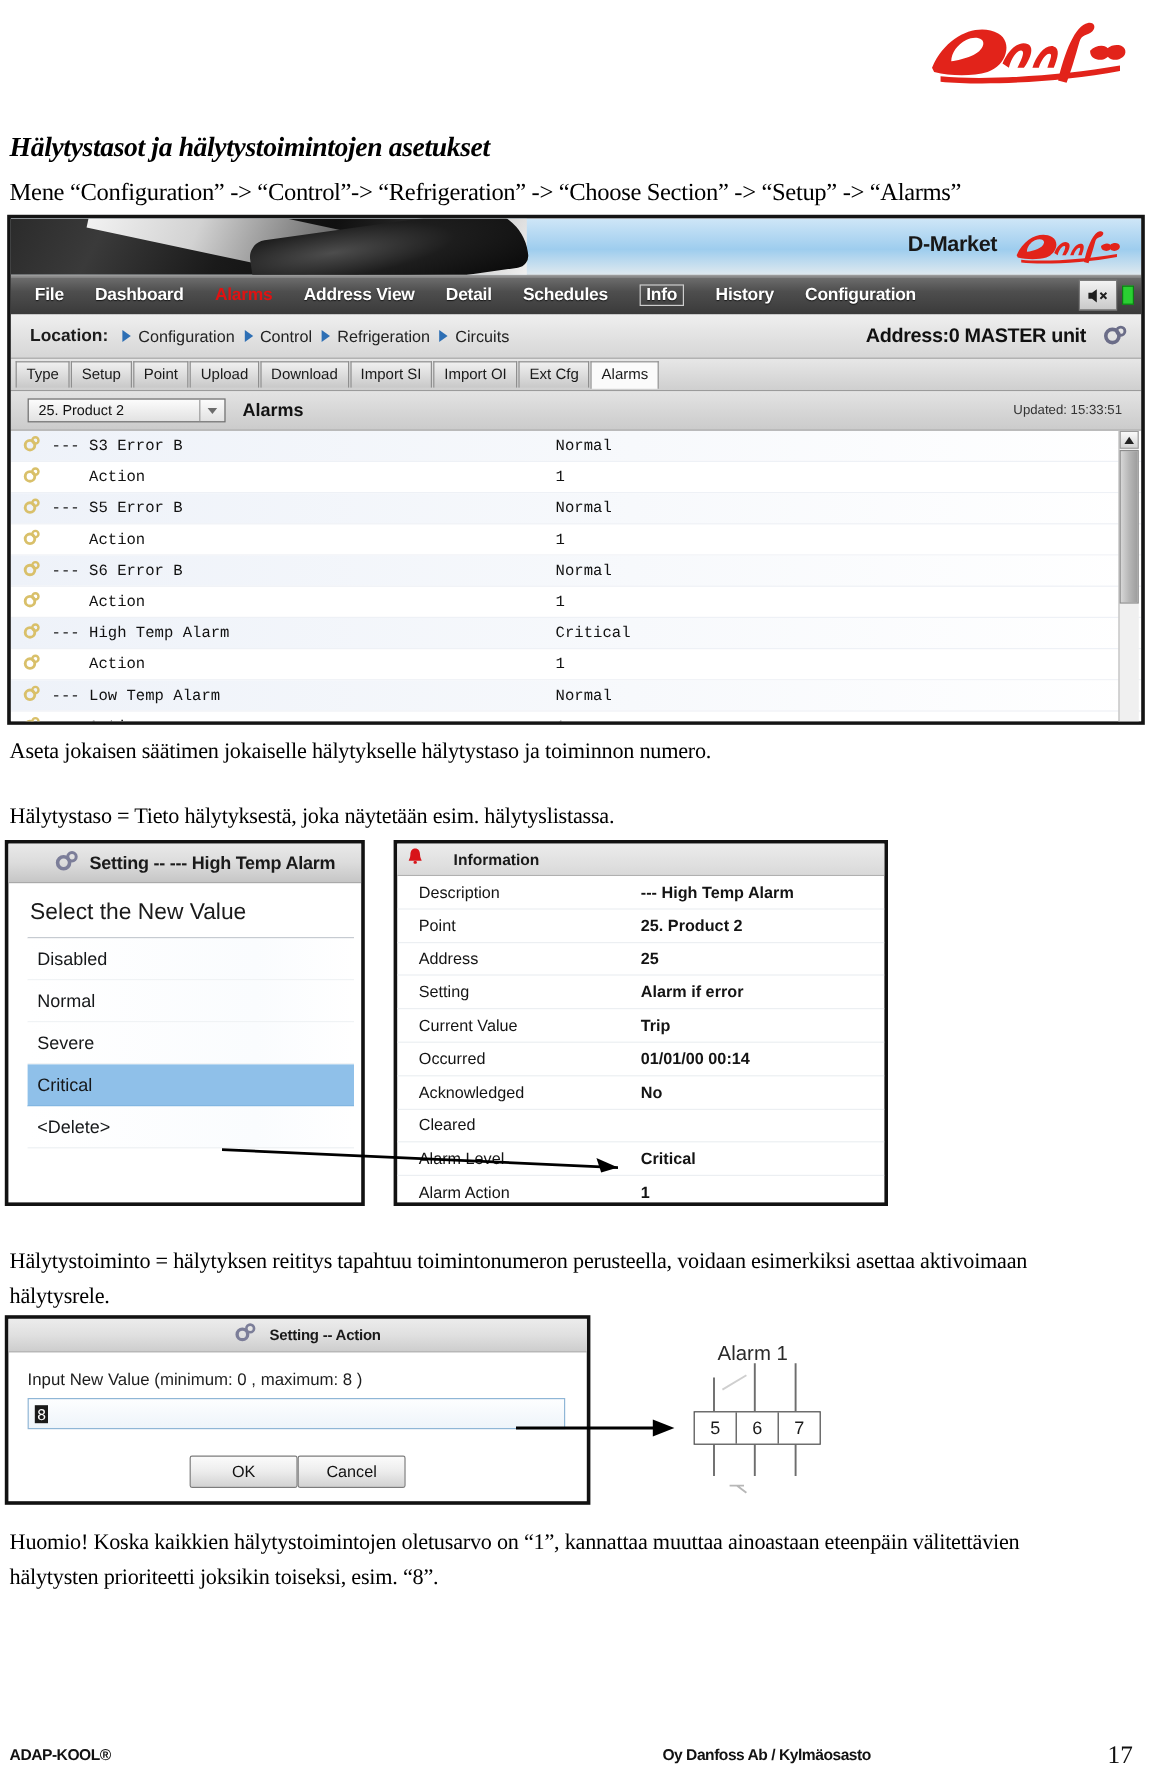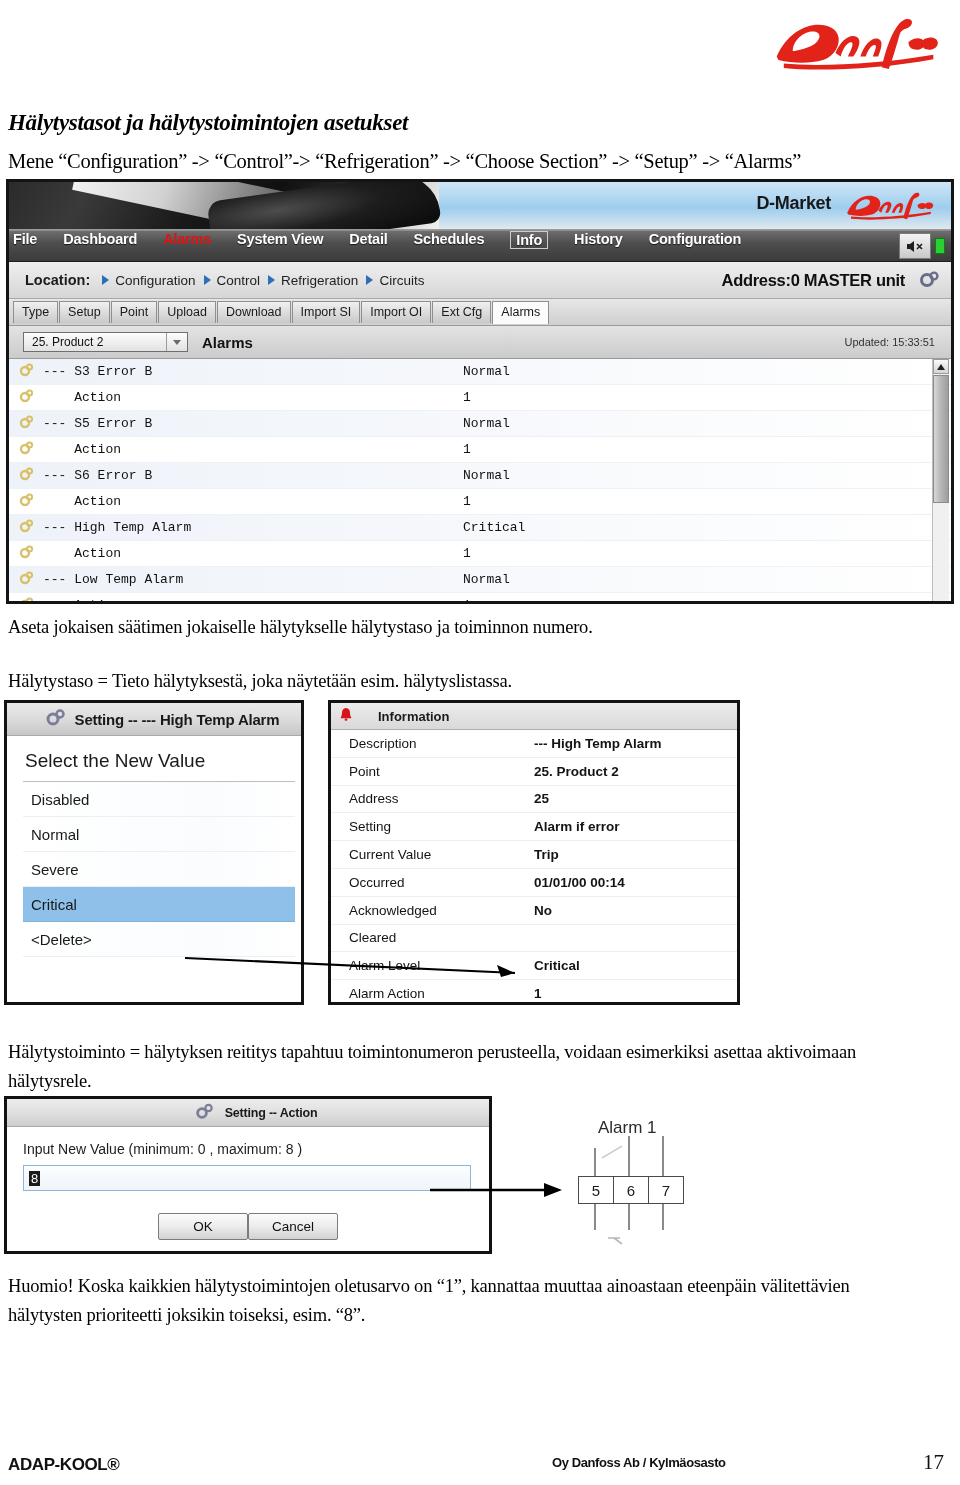--- a/index.html
+++ b/index.html
@@ -120,22 +120,22 @@
   }
   .banner-logo svg { width:100%; height:100%; display:block; }
 
   .shot1-menubar {
     position: relative;
     height: 30px;
     background: linear-gradient(to bottom,#6e6e6e 0%, #4e4e4e 40%, #3b3b3b 100%);
     border-top: 1px solid #8d8d8d;
     border-bottom: 1px solid #1d1d1d;
     display: flex;
-    align-items: flex-start;
-    padding-left: 4px;
+    align-items: center;
+    padding-left: 20px;
   }
   .menu-item {
     font-family: "Liberation Sans", sans-serif;
     font-weight: bold;
     font-size: 14.5px;
     color: #ffffff;
     margin-right: 26px;
     letter-spacing: -0.2px;
     text-shadow: 0 1px 1px rgba(0,0,0,.7);
     white-space: nowrap;
@@ -548,21 +548,21 @@
     height: 24px;
   }
 
   
   .footer-left {
     position: absolute;
     left: 8px;
     top: 1455px;
     font-family: "Liberation Sans", sans-serif;
     font-weight: bold;
-    font-size: 17px;
+    font-size: 13px;
     color: #111;
     letter-spacing: -0.4px;
   }
   .footer-center {
     position: absolute;
     left: 552px;
     top: 1455px;
     font-family: "Liberation Sans", sans-serif;
     font-weight: bold;
     font-size: 13px;
@@ -617,21 +617,21 @@
           <path d="M20 62 C60 66, 130 62, 188 52 L188 57 C130 68, 58 71, 20 67 Z"></path>
         </g>
       </svg>
     </div>
   </div>
 
   <div class="shot1-menubar">
     <div class="menu-item">File</div>
     <div class="menu-item">Dashboard</div>
     <div class="menu-item alarm">Alarms</div>
-    <div class="menu-item">System View</div>
+    <div class="menu-item">Address View</div>
     <div class="menu-item">Detail</div>
     <div class="menu-item">Schedules</div>
     <div class="menu-item boxed">Info</div>
     <div class="menu-item">History</div>
     <div class="menu-item">Configuration</div>
     <div class="menubar-right">
       <div class="speaker-btn">
         <svg width="20" height="15" viewBox="0 0 20 15" aria-hidden="true">
           <path d="M2 5 h3 L9 2 v11 L5 10 H2 Z" fill="#1f1f1f"></path>
           <path d="M12 5 l5 5 M17 5 l-5 5" stroke="#1f1f1f" stroke-width="1.6" fill="none"></path>

